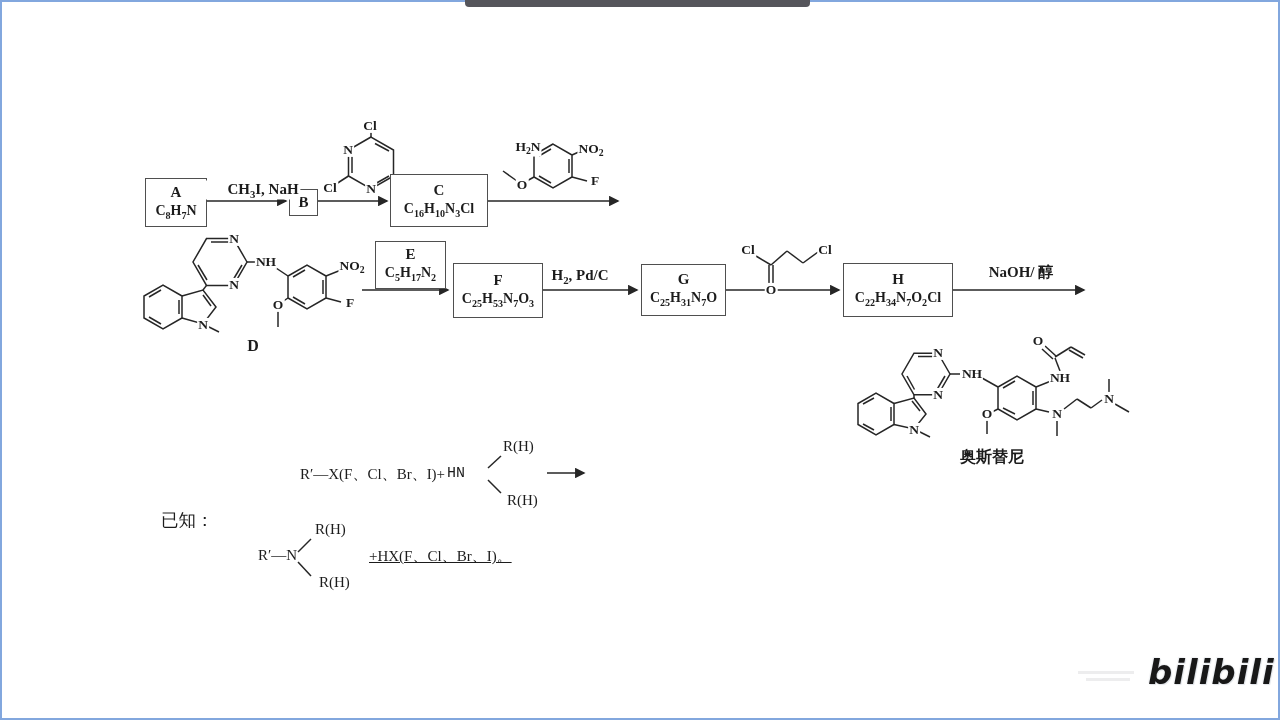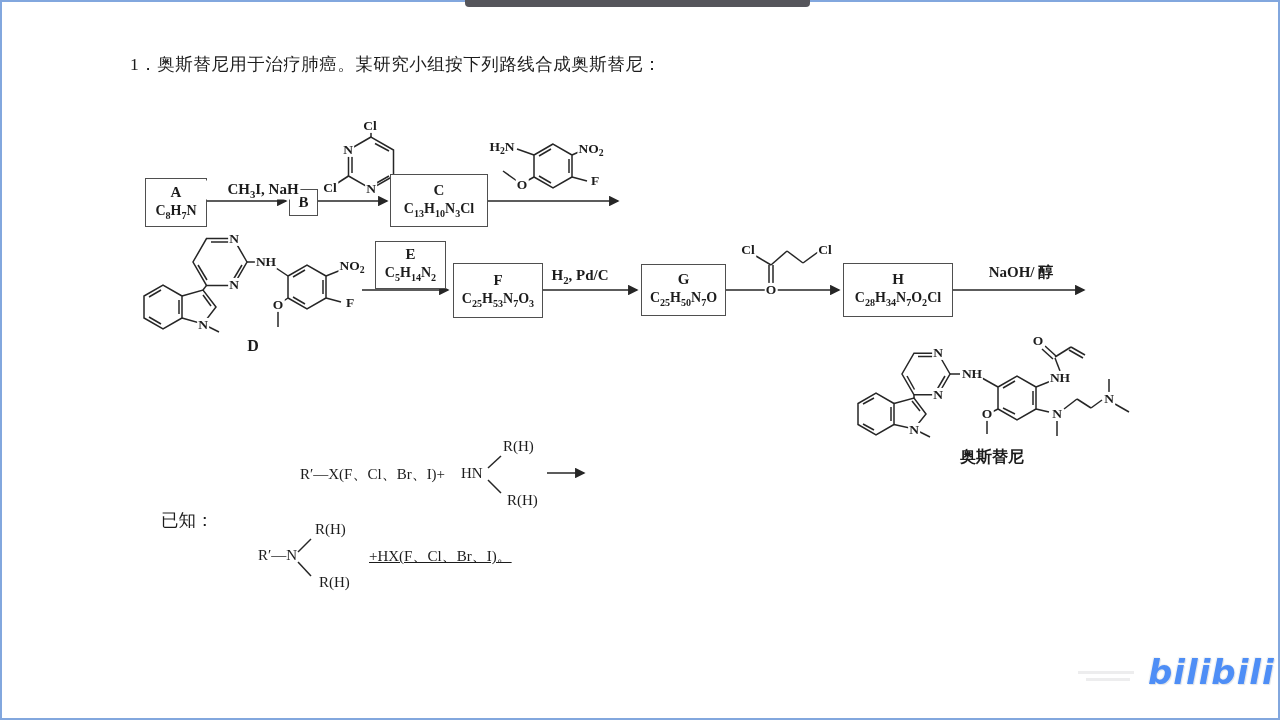--- a/index.html
+++ b/index.html
@@ -19,32 +19,31 @@
   sub{font-size:.72em;}
   .atom{position:absolute;transform:translate(-50%,-50%);background:#fff;padding:0 1px;
         font-weight:bold;font-size:13.5px;line-height:1.05;white-space:nowrap;z-index:3;}
   .rlabel{position:absolute;transform:translate(-50%,-50%);font-weight:bold;font-size:15px;
           white-space:nowrap;z-index:3;background:#fff;padding:0 2px;}
   .lbl{position:absolute;white-space:nowrap;z-index:3;}
   .biglabel{font-weight:bold;font-size:16px;transform:translate(-50%,-50%);}
   .kn{font-size:15px;}
   .smudge{position:absolute;background:#ededee;z-index:4;}
   .bili{position:absolute;left:1148px;top:652px;z-index:4;font-family:"DejaVu Sans","Liberation Sans",sans-serif;
-        font-weight:bold;font-size:34px;font-style:italic;color:#3b82f6;opacity:.9;
+        font-weight:bold;font-size:34px;font-style:italic;color:#000000;opacity:.9;
         text-shadow:1px 1px 1px #dde1e6,-1px -1px 1px #eef0f3,0 0 2px #e4e7eb;letter-spacing:1px;}
 </style>
 </head>
 <body>
 
 <div class="page">
 
   <div class="topbar"></div>
   <div class="frame"></div>
 
-  <div class="title lbl">1．奥斯替尼用于治疗肺癌。某研究小组按下列路线合成奥斯替尼：</div>
 
   <svg class="scheme" width="1280" height="720" stroke="#262626" stroke-width="1.5" fill="none">
     <defs>
       <marker id="ah" viewBox="0 0 10 10" refX="8.5" refY="5" markerWidth="9" markerHeight="7" orient="auto-start-reverse">
         <path d="M0,0 L10,5 L0,10 z" fill="#262626" stroke="none"></path>
       </marker>
     </defs>
 
     <g>
       <line x1="205" y1="201" x2="286" y2="201" marker-end="url(#ah)"></line>
@@ -172,49 +171,49 @@
 
   <div class="box" style="left:145px;top:178px;width:60px;height:47px;">
     <span class="bl">A</span>
     <span class="bf">C<sub>8</sub>H<sub>7</sub>N</span>
   </div>
   <div class="box" style="left:289px;top:189px;width:27px;height:25px;">
     <span class="bl">B</span>
   </div>
   <div class="box" style="left:390px;top:174px;width:96px;height:51px;">
     <span class="bl">C</span>
-    <span class="bf">C<sub>13</sub>H<sub>10</sub>N<sub>3</sub>Cl</span>
+    <span class="bf">C<sub>16</sub>H<sub>10</sub>N<sub>3</sub>Cl</span>
   </div>
   <div class="box" style="left:375px;top:241px;width:69px;height:46px;">
     <span class="bl">E</span>
-    <span class="bf">C<sub>5</sub>H<sub>14</sub>N<sub>2</sub></span>
+    <span class="bf">C<sub>5</sub>H<sub>17</sub>N<sub>2</sub></span>
   </div>
   <div class="box" style="left:453px;top:263px;width:88px;height:53px;">
     <span class="bl">F</span>
     <span class="bf">C<sub>25</sub>H<sub>53</sub>N<sub>7</sub>O<sub>3</sub></span>
   </div>
   <div class="box" style="left:641px;top:264px;width:83px;height:50px;">
     <span class="bl">G</span>
-    <span class="bf">C<sub>25</sub>H<sub>50</sub>N<sub>7</sub>O</span>
+    <span class="bf">C<sub>25</sub>H<sub>31</sub>N<sub>7</sub>O</span>
   </div>
   <div class="box" style="left:843px;top:263px;width:108px;height:52px;">
     <span class="bl">H</span>
-    <span class="bf">C<sub>28</sub>H<sub>34</sub>N<sub>7</sub>O<sub>2</sub>Cl</span>
+    <span class="bf">C<sub>22</sub>H<sub>34</sub>N<sub>7</sub>O<sub>2</sub>Cl</span>
   </div>
 
   <span class="rlabel" style="left:246px;top:190px;padding-left:36px;">CH<sub>3</sub>I, NaH</span>
   <span class="rlabel" style="left:580px;top:276px;">H<sub>2</sub>, Pd/C</span>
   <span class="rlabel" style="left:1021px;top:272px;">NaOH/ 醇</span>
 
   <span class="atom" style="left:370px;top:126px;">Cl</span>
   <span class="atom" style="left:330px;top:188px;">Cl</span>
   <span class="atom" style="left:348px;top:150px;">N</span>
   <span class="atom" style="left:371px;top:189px;">N</span>
 
-  <span class="atom" style="left:502px;top:148px;">H<sub>2</sub>N</span>
+  <span class="atom" style="left:528px;top:148px;">H<sub>2</sub>N</span>
   <span class="atom" style="left:591px;top:150px;">NO<sub>2</sub></span>
   <span class="atom" style="left:595px;top:181px;">F</span>
   <span class="atom" style="left:522px;top:185px;">O</span>
 
   <span class="atom" style="left:234px;top:239px;">N</span>
   <span class="atom" style="left:234px;top:285px;">N</span>
   <span class="atom" style="left:266px;top:262px;">NH</span>
   <span class="atom" style="left:203px;top:325px;">N</span>
   <span class="atom" style="left:352px;top:267px;">NO<sub>2</sub></span>
   <span class="atom" style="left:350px;top:303px;">F</span>
@@ -231,21 +230,21 @@
   <span class="atom" style="left:914px;top:430px;">N</span>
   <span class="atom" style="left:987px;top:414px;">O</span>
   <span class="atom" style="left:1060px;top:378px;">NH</span>
   <span class="atom" style="left:1038px;top:341px;">O</span>
   <span class="atom" style="left:1057px;top:414px;">N</span>
   <span class="atom" style="left:1109px;top:399px;">N</span>
   <span class="lbl biglabel" style="left:992px;top:457px;">奥斯替尼</span>
 
   <div class="known lbl">已知：</div>
   <span class="lbl kn" style="left:300px;top:465px;">R′—X(F、Cl、Br、I)+</span>
-  <span class="lbl kn" style="left:461px;top:465px;">HN</span>
+  <span class="lbl kn" style="left:447px;top:465px;font-family:Liberation Mono, monospace;">HN</span>
   <span class="lbl kn" style="left:503px;top:438px;">R(H)</span>
   <span class="lbl kn" style="left:507px;top:492px;">R(H)</span>
   <span class="lbl kn" style="left:258px;top:547px;">R′—N</span>
   <span class="lbl kn" style="left:315px;top:521px;">R(H)</span>
   <span class="lbl kn" style="left:319px;top:574px;">R(H)</span>
   <span class="lbl kn" style="left:369px;top:547px;text-decoration:underline;">+HX(F、Cl、Br、I)。</span>
 
   <div class="smudge" style="left:1078px;top:671px;width:56px;height:3px;"></div>
   <div class="smudge" style="left:1086px;top:678px;width:44px;height:3px;"></div>
   <div class="bili">bilibili</div>

